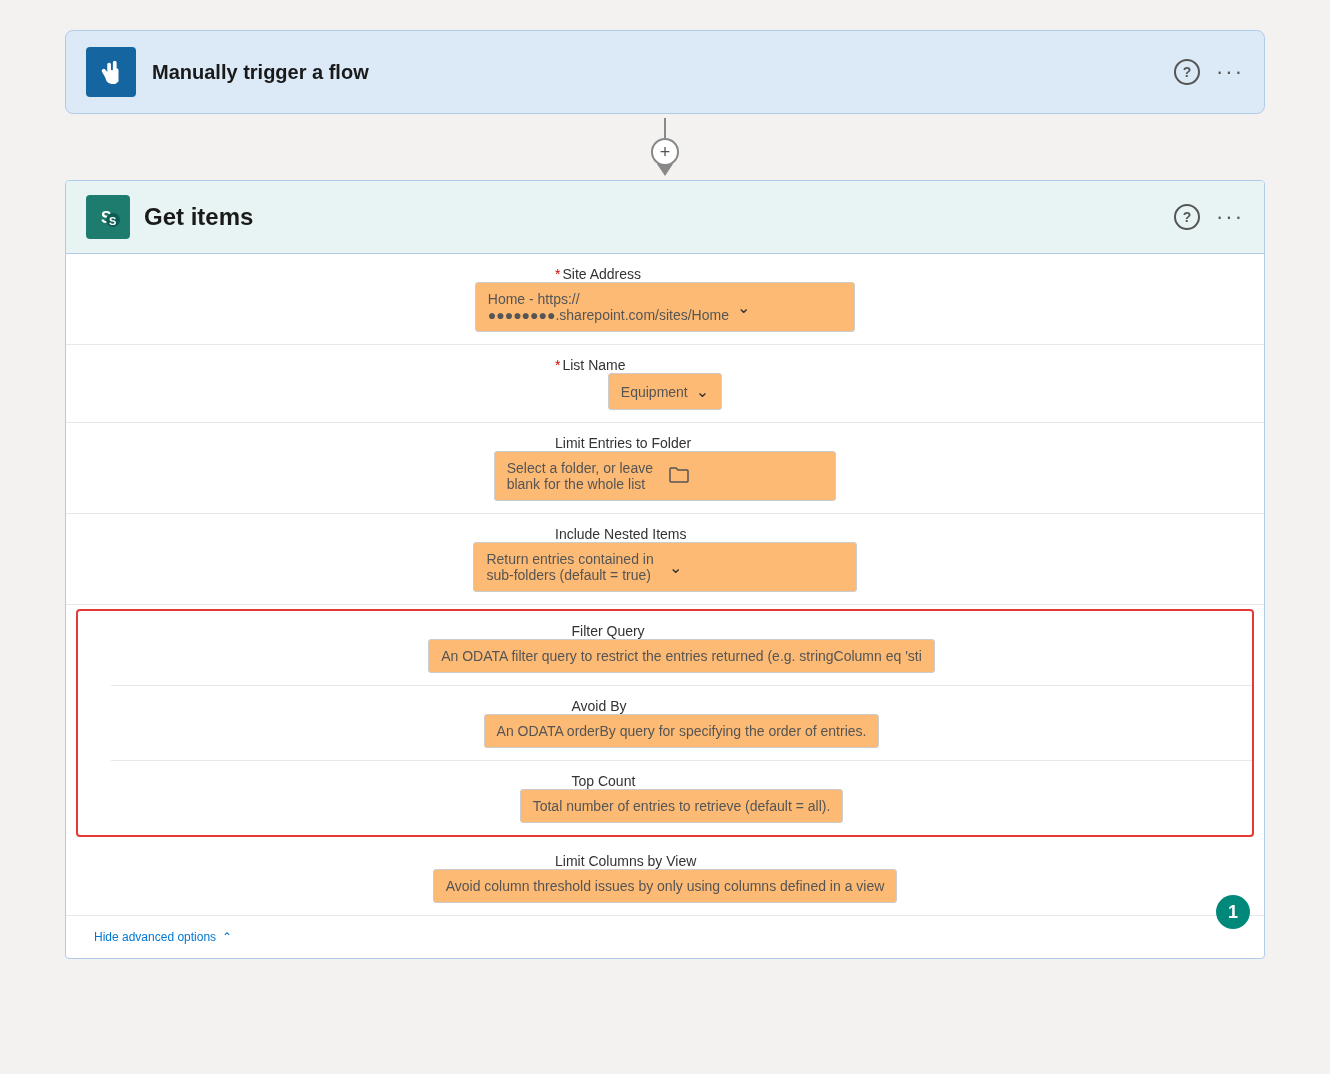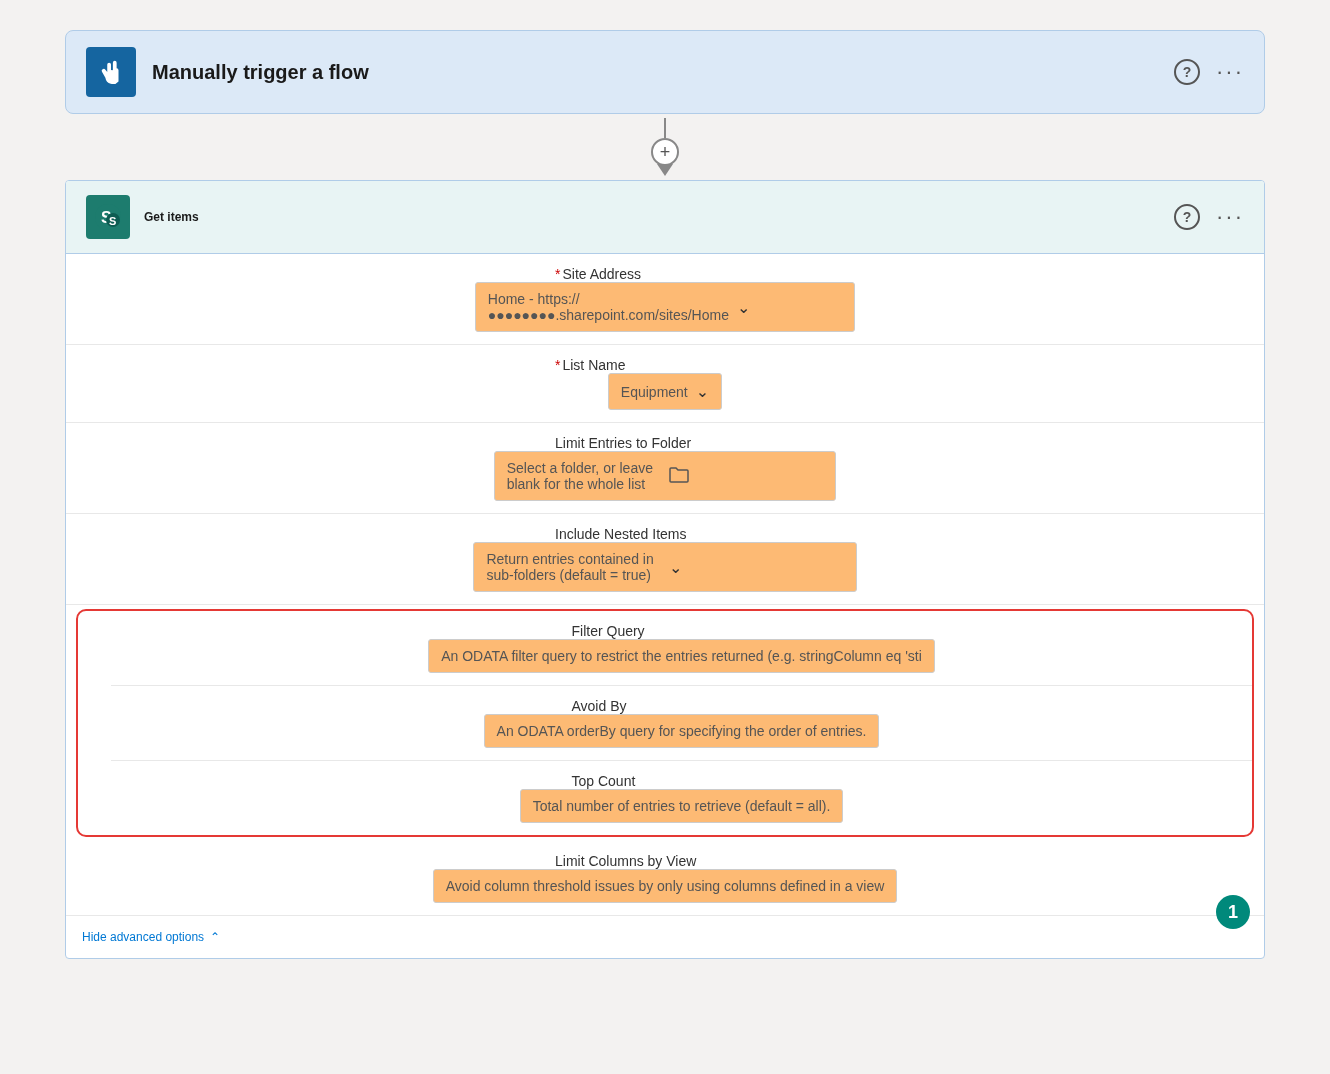--- a/index.html
+++ b/index.html
@@ -136,21 +136,21 @@
       align-items: center;
       justify-content: center;
       margin-right: 14px;
       flex-shrink: 0;
     }
     .action-icon-box-inner {
       width: 28px;
       height: 28px;
     }
     .action-title {
-      font-size: 12px;
+      font-size: 24px;
       font-weight: 600;
       color: #1a1a1a;
       flex: 1;
     }
 
     
     .form-body {
       padding: 0;
     }
     .form-row {
@@ -196,33 +196,33 @@
     }
     .field-input .folder-icon {
       margin-left: 8px;
       color: #555;
     }
 
     
     .highlighted-section {
       border: 2.5px solid #e53935;
       margin: 4px 10px;
-      border-radius: 10px;
+      border-radius: 4px;
       padding-left: 33px;
     }
     .highlighted-section .form-row {
       border-bottom: 1px solid #e8e8e8;
     }
     .highlighted-section .form-row:last-child {
       border-bottom: none;
     }
 
     
     .advanced-link {
-      padding: 14px 16px;
+      padding: 14px 28px;
       color: #0078d4;
       font-size: 14px;
       display: flex;
       align-items: center;
       gap: 6px;
       cursor: pointer;
     }
     .advanced-link span {
       font-size: 12px;
     }

